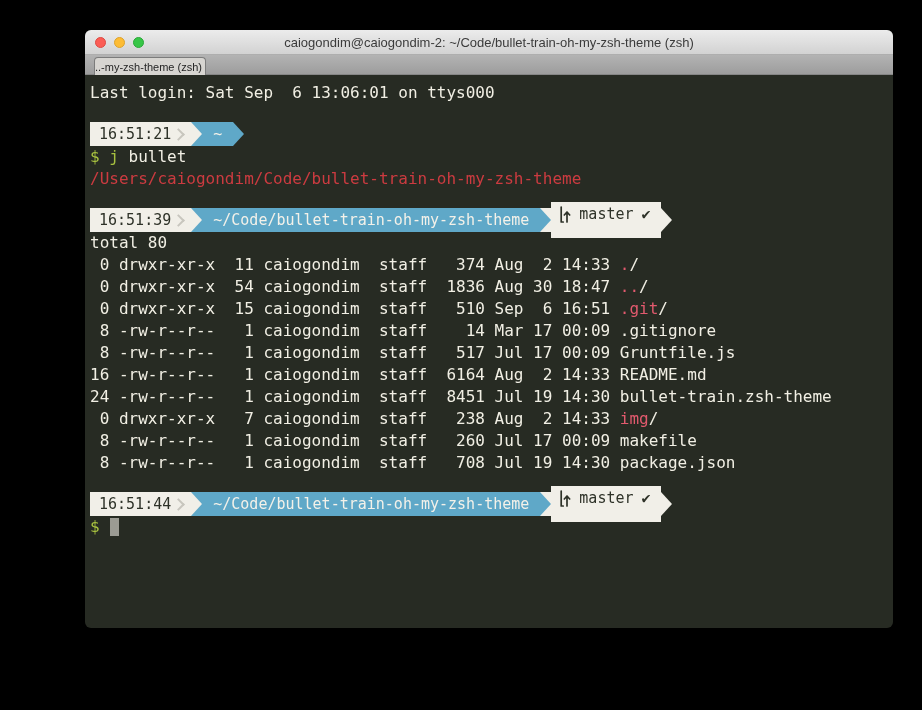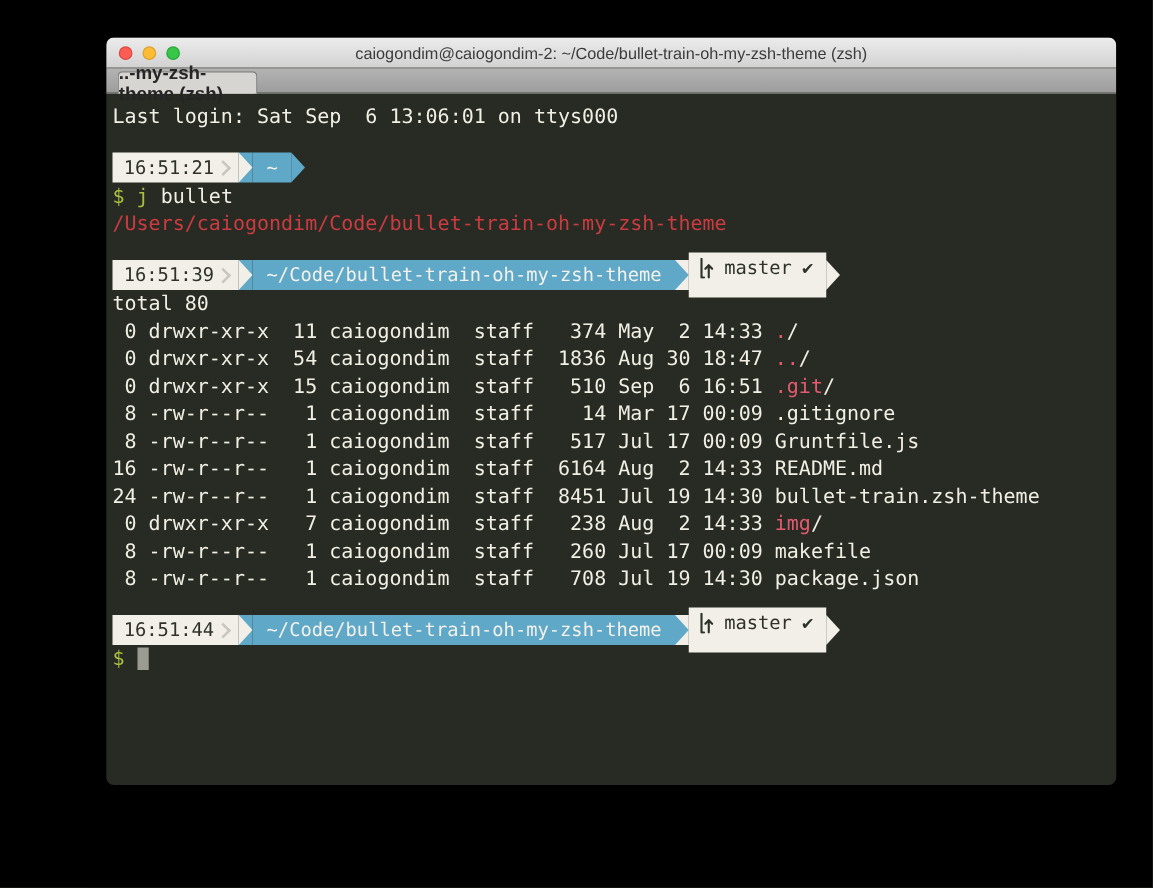--- a/index.html
+++ b/index.html
@@ -16,22 +16,22 @@
   .light.red{background:#fb5d55;border:1px solid #dd4a43;}
   .light.yellow{background:#fdbc34;border:1px solid #dda32b;}
   .light.green{background:#37c647;border:1px solid #2aa838;}
   .title{flex:1;text-align:center;font-family:"Liberation Sans",sans-serif;font-size:13px;
          color:#3b3b3b;}
   
   .tabbar{height:19px;background:linear-gradient(#b3b3b3,#9d9d9d);border-bottom:1px solid #868686;
           position:relative;}
   .tab{position:absolute;left:9px;top:2px;width:110px;height:17px;background:#d7d5d1;
        border:1px solid #7c7c7c;border-bottom:none;border-radius:4px 4px 0 0;
-       display:flex;align-items:center;justify-content:flex-end;
-       font-family:"Liberation Sans",sans-serif;font-size:15px;font-weight:bold;color:#252525;}
+       display:flex;align-items:center;justify-content:flex-start;
+       font-family:"Liberation Sans",sans-serif;font-size:11px;font-weight:normal;color:#252525;}
   
   .screen{position:absolute;left:0;right:0;top:44px;bottom:0;padding:8px 5px;
           color:var(--fg,#f1efe4);font-size:16px;line-height:22px;}
   .tline{white-space:pre;height:22px;}
   .green{color:var(--green,#a7c03f);}
   .red{color:var(--red,#cc3b40);}
   .dirname{color:var(--pink,#e25a6e);}
   
   .prompt{display:flex;align-items:center;height:24px;margin-top:18px;}
   .seg{height:24px;display:flex;align-items:center;font-size:15px;justify-content:center;}
@@ -108,21 +108,21 @@
         <span>master</span>
         <span>✔</span>
       </span>
       <span class="arr a-wt"></span>
     </div>
 
 
     <div class="tline">total 80</div>
 
     <div>
-        <div class="tline"><span> 0 drwxr-xr-x  11 caiogondim  staff   374 May  2 14:33 </span><span class="dirname">.</span><span>/</span></div>
+        <div class="tline"><span> 0 drwxr-xr-x  11 caiogondim  staff   374 Aug  2 14:33 </span><span class="dirname">.</span><span>/</span></div>
         <div class="tline"><span> 0 drwxr-xr-x  54 caiogondim  staff  1836 Aug 30 18:47 </span><span class="dirname">..</span><span>/</span></div>
         <div class="tline"><span> 0 drwxr-xr-x  15 caiogondim  staff   510 Sep  6 16:51 </span><span class="dirname">.git</span><span>/</span></div>
         <div class="tline"><span> 8 -rw-r--r--   1 caiogondim  staff    14 Mar 17 00:09 </span><span>.gitignore</span></div>
         <div class="tline"><span> 8 -rw-r--r--   1 caiogondim  staff   517 Jul 17 00:09 </span><span>Gruntfile.js</span></div>
         <div class="tline"><span>16 -rw-r--r--   1 caiogondim  staff  6164 Aug  2 14:33 </span><span>README.md</span></div>
         <div class="tline"><span>24 -rw-r--r--   1 caiogondim  staff  8451 Jul 19 14:30 </span><span>bullet-train.zsh-theme</span></div>
         <div class="tline"><span> 0 drwxr-xr-x   7 caiogondim  staff   238 Aug  2 14:33 </span><span class="dirname">img</span><span>/</span></div>
         <div class="tline"><span> 8 -rw-r--r--   1 caiogondim  staff   260 Jul 17 00:09 </span><span>makefile</span></div>
         <div class="tline"><span> 8 -rw-r--r--   1 caiogondim  staff   708 Jul 19 14:30 </span><span>package.json</span></div>
       </div>

